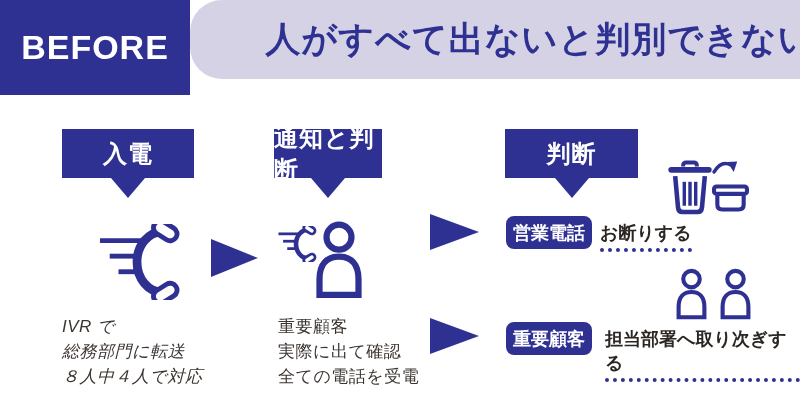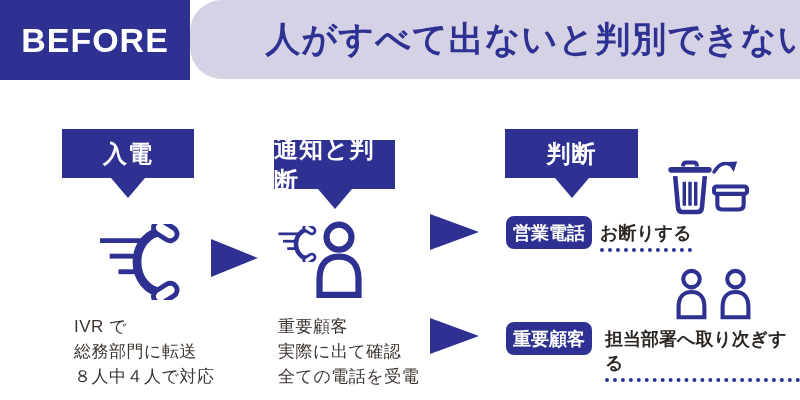--- a/index.html
+++ b/index.html
@@ -7,36 +7,36 @@
     --lavender:#d5d2e6;
     --text:#3b3430;
     --action:#2b2622;
   }
   *{margin:0;padding:0;box-sizing:border-box;}
   html,body{width:800px;height:400px;overflow:hidden;background:#fff;
     font-family:"Liberation Sans","DejaVu Sans",sans-serif;}
   .canvas{position:relative;width:800px;height:400px;background:#fff;}
 
   
-  .hdr-badge{position:absolute;left:0;top:0;width:190px;height:80px;
+  .hdr-badge{position:absolute;left:0;top:0;width:190px;height:95px;
     background:var(--primary);color:#fff;display:flex;align-items:center;justify-content:center;
     font-size:34px;font-weight:bold;letter-spacing:1px;}
   .hdr-title{position:absolute;left:190px;top:0;width:700px;height:79px;
     background:var(--lavender);color:var(--primary);display:flex;align-items:center;justify-content:center;
     font-size:35px;font-weight:bold;letter-spacing:1px;border-radius:32px;}
 
   
   .bubble{position:absolute;height:49px;background:var(--primary);color:#fff;
     display:flex;align-items:center;justify-content:center;
     font-size:24px;font-weight:bold;letter-spacing:1px;}
   .bubble::after{content:"";position:absolute;top:100%;left:50%;transform:translateX(-50%);
     width:0;height:0;border-style:solid;border-width:20px 17px 0 17px;
     border-color:var(--primary) transparent transparent transparent;}
   .bubble.b1{left:62px;top:129px;width:132px;}
-  .bubble.b2{left:274px;top:140px;width:121px;}
+  .bubble.b2{left:274px;top:129px;width:108px;}
   .bubble.b3{left:505px;top:129px;width:133px;}
 
   
   .tri{position:absolute;width:0;height:0;border-style:solid;
     border-color:transparent transparent transparent var(--primary);}
   .tri.mid{left:211px;top:239px;border-width:19px 0 19px 47px;}
   .tri.r1{left:430px;top:214px;border-width:18px 0 18px 49px;}
   .tri.r2{left:430px;top:318px;border-width:18px 0 18px 49px;}
 
   
@@ -58,21 +58,21 @@
   .obadge.o1{left:506px;top:216px;}
   .obadge.o2{left:506px;top:322px;}
   .action{position:absolute;font-size:18px;font-weight:800;color:var(--action);
     letter-spacing:0px;padding-bottom:3px;border-bottom:4px dotted var(--primary);}
   .action.a1{left:600px;top:221px;}
   .action.a2{left:597px;top:327px;margin-left:8px;}
 
   
   .desc{position:absolute;font-size:17px;line-height:25px;color:var(--text);
     letter-spacing:0.5px;}
-  .desc.d1{left:74px;top:314px;}
+  .desc.d1{left:62px;top:314px;font-style:italic;}
   .desc.d2{left:278px;top:314px;}
   .desc span{display:block;}
 </style>
 </head>
 <body>
 
 <div class="canvas">
 
   <div class="hdr-badge">BEFORE</div>
   <div class="hdr-title">人がすべて出ないと判別できない</div>

